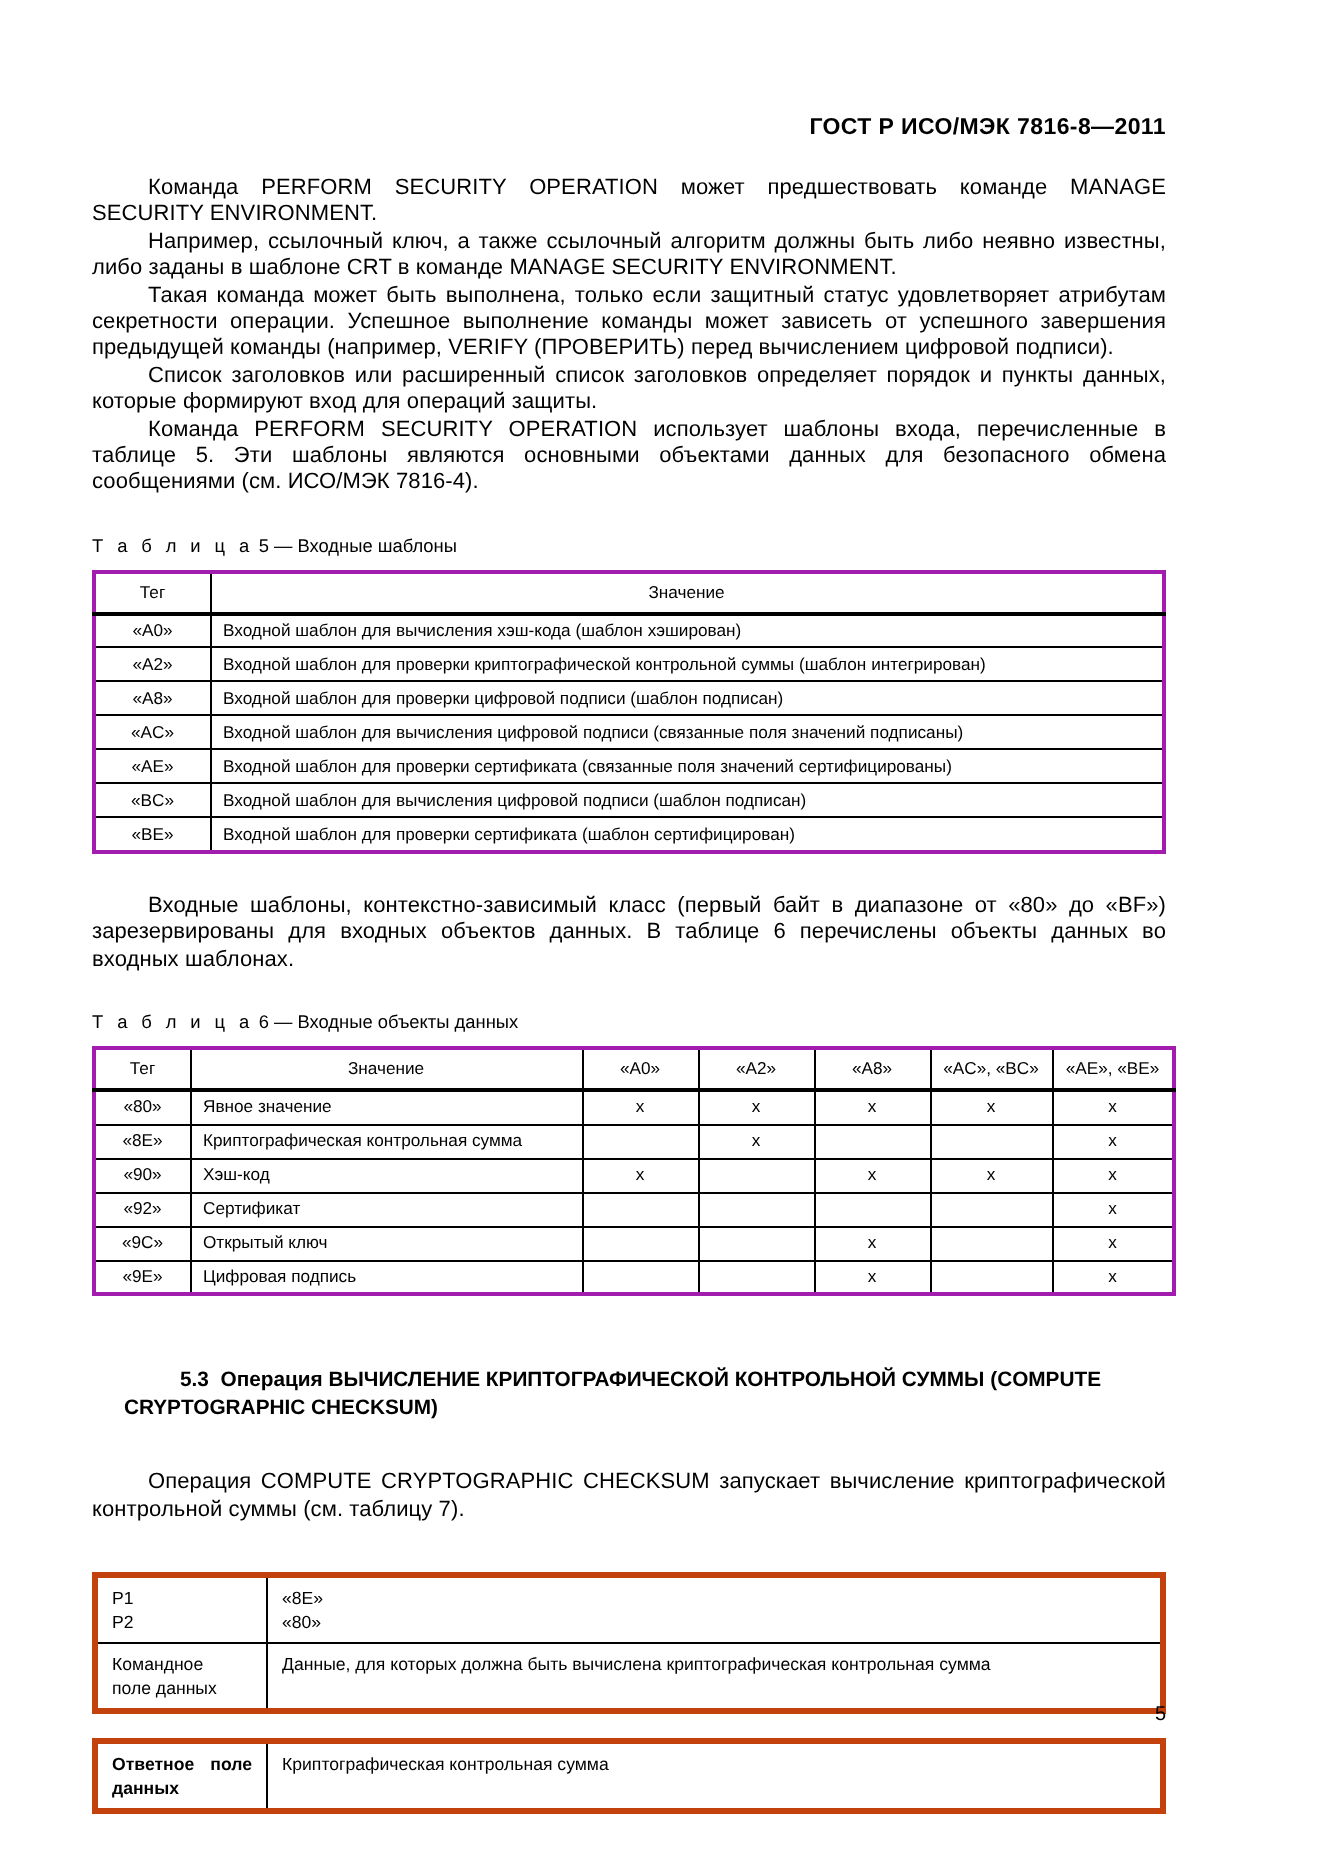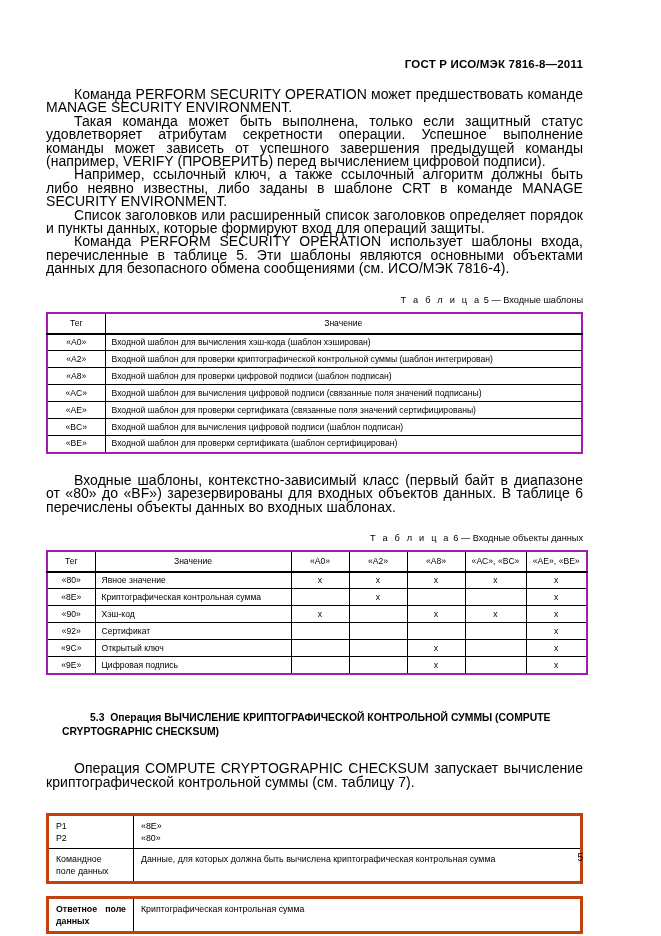--- a/index.html
+++ b/index.html
@@ -41,36 +41,35 @@
   
   .content {
     position: absolute;
     top: 88px;
     left: 46px;
     width: 537px;
   }
 
   p.body-par {
     margin: 0 0 0 0;
-    font-size: 14px;
+    font-size: 11px;
     line-height: 13.4px;
     text-align: justify;
     text-indent: 28px;
     letter-spacing: 0.05px;
     word-spacing: 0px;
   }
   p.body-par + p.body-par { margin-top: 0px; }
 
   
   .tbl-caption {
     font-size: 9.2px;
     line-height: 12px;
     margin: 0;
     white-space: nowrap;
-    text-align: right;
   }
   .tbl-caption .sp {
     letter-spacing: 2.2px;
   }
 
   
   table.gost {
     border-collapse: collapse;
     width: 537px;
     table-layout: fixed;
@@ -157,22 +156,22 @@
 </head>
 <body>
 
 <div class="page">
 
   <div class="doc-header">ГОСТ Р ИСО/МЭК 7816-8—2011</div>
 
   <div class="content">
 
     <p class="body-par">Команда PERFORM SECURITY OPERATION может предшествовать команде MANAGE SECURITY ENVIRONMENT.</p>
+    <p class="body-par">Например, ссылочный ключ, а также ссылочный алгоритм должны быть либо неявно известны, либо заданы в шаблоне CRT в команде MANAGE SECURITY ENVIRONMENT.</p>
     <p class="body-par">Такая команда может быть выполнена, только если защитный статус удовлетворяет атрибутам секретности операции. Успешное выполнение команды может зависеть от успешного завершения предыдущей команды (например, VERIFY (ПРОВЕРИТЬ) перед вычислением цифровой подписи).</p>
-    <p class="body-par">Например, ссылочный ключ, а также ссылочный алгоритм должны быть либо неявно известны, либо заданы в шаблоне CRT в команде MANAGE SECURITY ENVIRONMENT.</p>
     <p class="body-par">Список заголовков или расширенный список заголовков определяет порядок и пункты данных, которые формируют вход для операций защиты.</p>
     <p class="body-par">Команда PERFORM SECURITY OPERATION использует шаблоны входа, перечисленные в таблице 5. Эти шаблоны являются основными объектами данных для безопасного обмена сообщениями (см. ИСО/МЭК 7816-4).</p>
 
     <div class="sp18"></div>
 
     <p class="tbl-caption"><span class="sp">Т а б л и ц а</span> <span>5</span> <span>— Входные шаблоны</span></p>
 
     <div class="sp6"></div>
 
     <table class="gost" id="table5">

